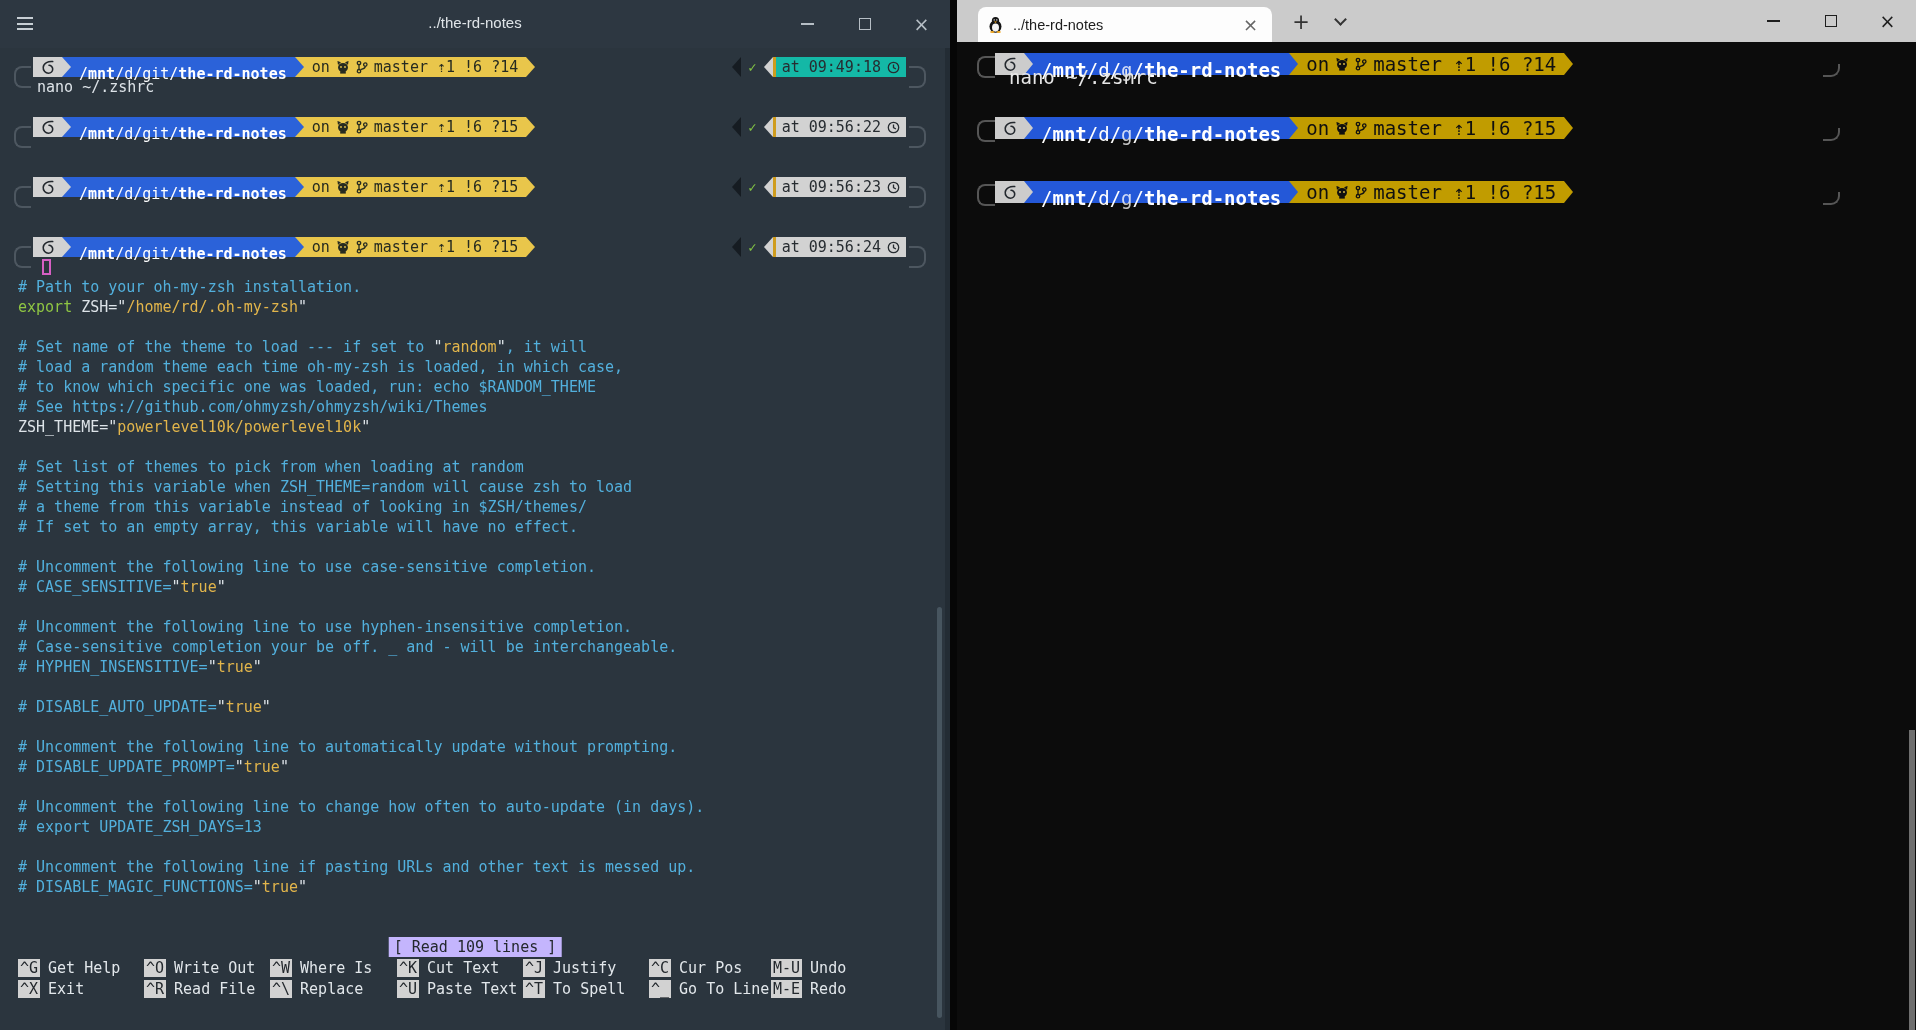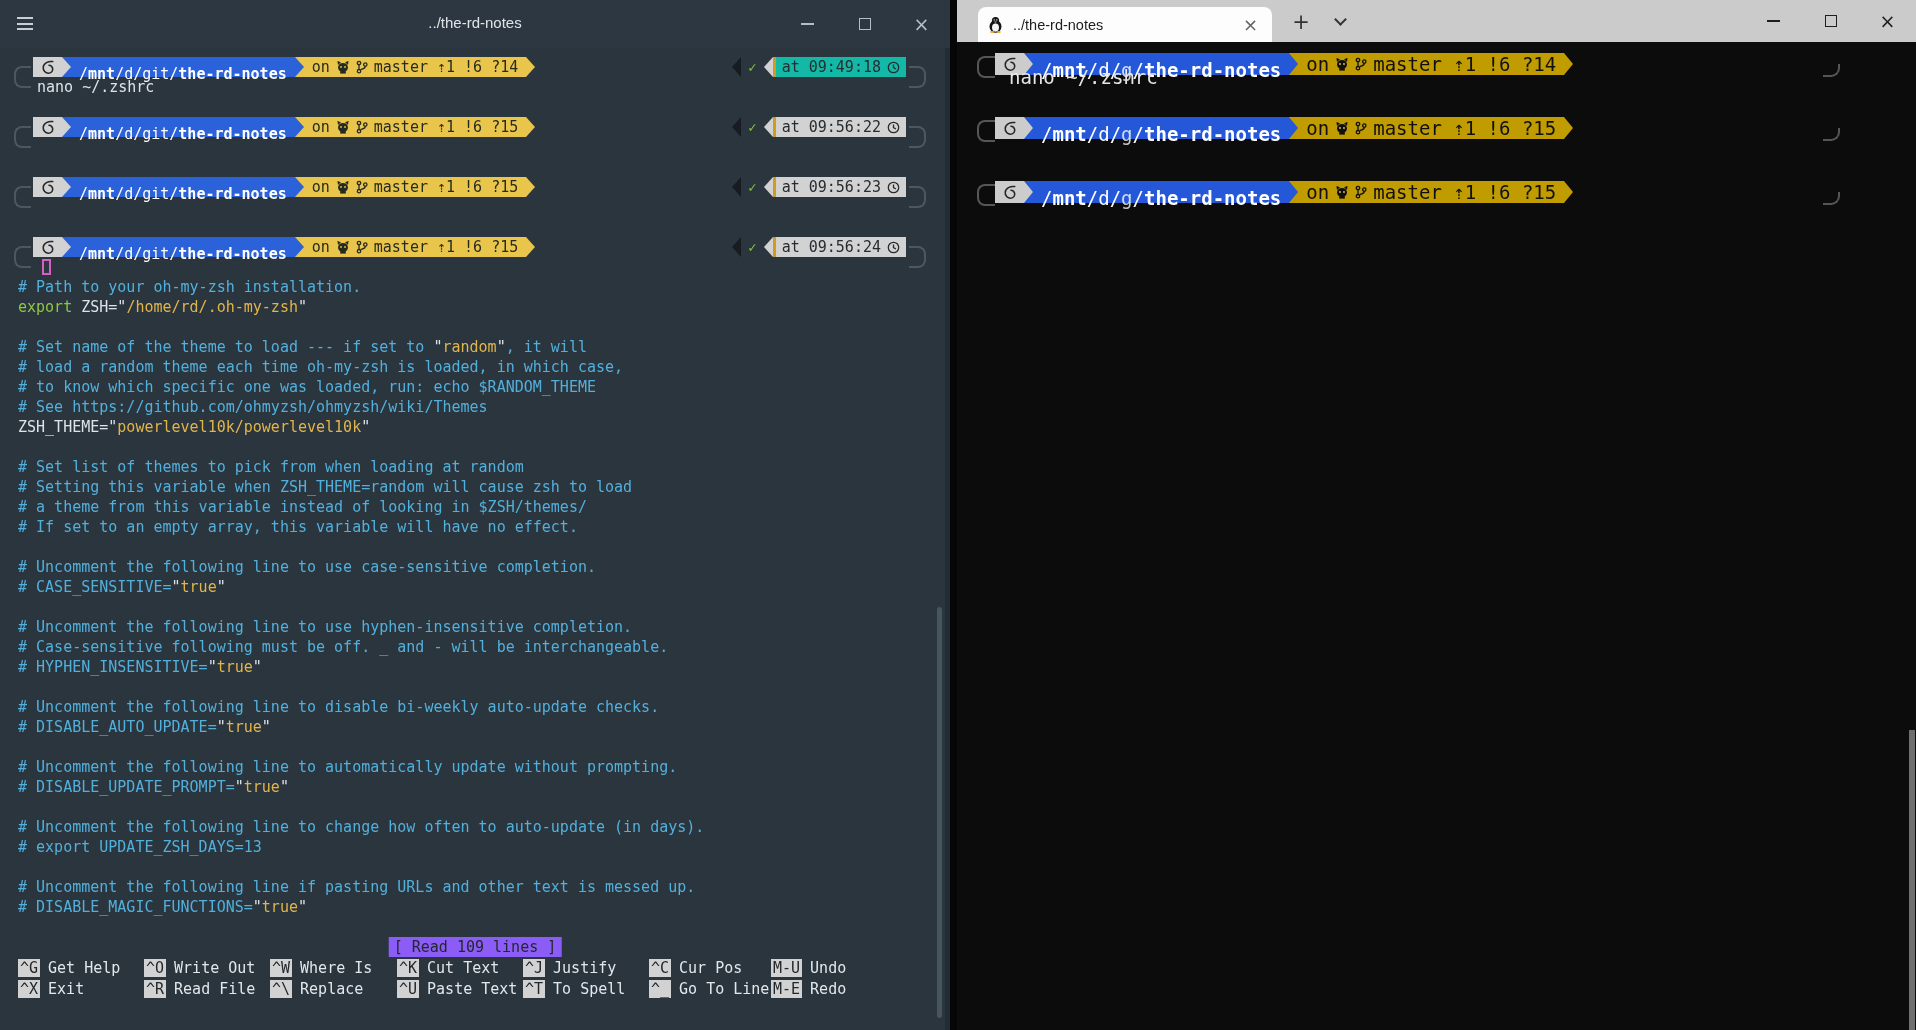--- a/index.html
+++ b/index.html
@@ -55,21 +55,21 @@
   
   #lt-editor { position:absolute; left:18px; top:229px; right:10px; }
   .eline { height:20px; white-space:pre; }
   .cm { color:#52b0dd; }
   .st { color:#e2b54b; font-weight:400; }
   .kw { color:#8fc643; }
   .pl { color:#dde3e8; }
   .qt { color:#dde3e8; }
 
   #lt-status { position:absolute; top:889px; left:50%; transform:translateX(-50%);
-    height:20px; line-height:20px; padding:0 5px; background:#8b5cf6; color:#23282d; white-space:pre; }
+    height:20px; line-height:20px; padding:0 5px; background:#c4b5fd; color:#23282d; white-space:pre; }
   #lt-shortcuts { position:absolute; left:0; top:910px; right:0; height:42px; }
   .scol { position:absolute; top:0; }
   .scell { height:20px; margin-bottom:1px; display:flex; align-items:center; gap:8px; }
   .skey { background:#d2d2d2; color:#23282d; padding:0 2px; height:18px; line-height:18px; white-space:pre; }
   .slbl { color:#e2e7eb; white-space:pre; }
 
   .scrollthumb { position:absolute; border-radius:3px; cursor:pointer; }
   #lt-thumb { right:8px; top:559px; width:5px; height:411px; background:#47555f; }
 
   
@@ -304,24 +304,23 @@
           <div class="eline"></div>
           <div class="eline"><span class="cm"># Set list of themes to pick from when loading at random</span></div>
           <div class="eline"><span class="cm"># Setting this variable when ZSH_THEME=random will cause zsh to load</span></div>
           <div class="eline"><span class="cm"># a theme from this variable instead of looking in $ZSH/themes/</span></div>
           <div class="eline"><span class="cm"># If set to an empty array, this variable will have no effect.</span></div>
           <div class="eline"></div>
           <div class="eline"><span class="cm"># Uncomment the following line to use case-sensitive completion.</span></div>
           <div class="eline"><span class="cm"># CASE_SENSITIVE=</span><span class="qt">"</span><span class="st">true</span><span class="qt">"</span></div>
           <div class="eline"></div>
           <div class="eline"><span class="cm"># Uncomment the following line to use hyphen-insensitive completion.</span></div>
-          <div class="eline"><span class="cm"># Case-sensitive following must be off. _ and - will be interchangeable.</span></div>
+          <div class="eline"><span class="cm"># Case-sensitive completion your be off. _ and - will be interchangeable.</span></div>
           <div class="eline"><span class="cm"># HYPHEN_INSENSITIVE=</span><span class="qt">"</span><span class="st">true</span><span class="qt">"</span></div>
           <div class="eline"></div>
-          <div class="eline"><span class="cm"># Uncomment the following line to disable bi-weekly auto-update checks.</span></div>
           <div class="eline"><span class="cm"># DISABLE_AUTO_UPDATE=</span><span class="qt">"</span><span class="st">true</span><span class="qt">"</span></div>
           <div class="eline"></div>
           <div class="eline"><span class="cm"># Uncomment the following line to automatically update without prompting.</span></div>
           <div class="eline"><span class="cm"># DISABLE_UPDATE_PROMPT=</span><span class="qt">"</span><span class="st">true</span><span class="qt">"</span></div>
           <div class="eline"></div>
           <div class="eline"><span class="cm"># Uncomment the following line to change how often to auto-update (in days).</span></div>
           <div class="eline"><span class="cm"># export UPDATE_ZSH_DAYS=13</span></div>
           <div class="eline"></div>
           <div class="eline"><span class="cm"># Uncomment the following line if pasting URLs and other text is messed up.</span></div>
           <div class="eline"><span class="cm"># DISABLE_MAGIC_FUNCTIONS=</span><span class="qt">"</span><span class="st">true</span><span class="qt">"</span></div>

